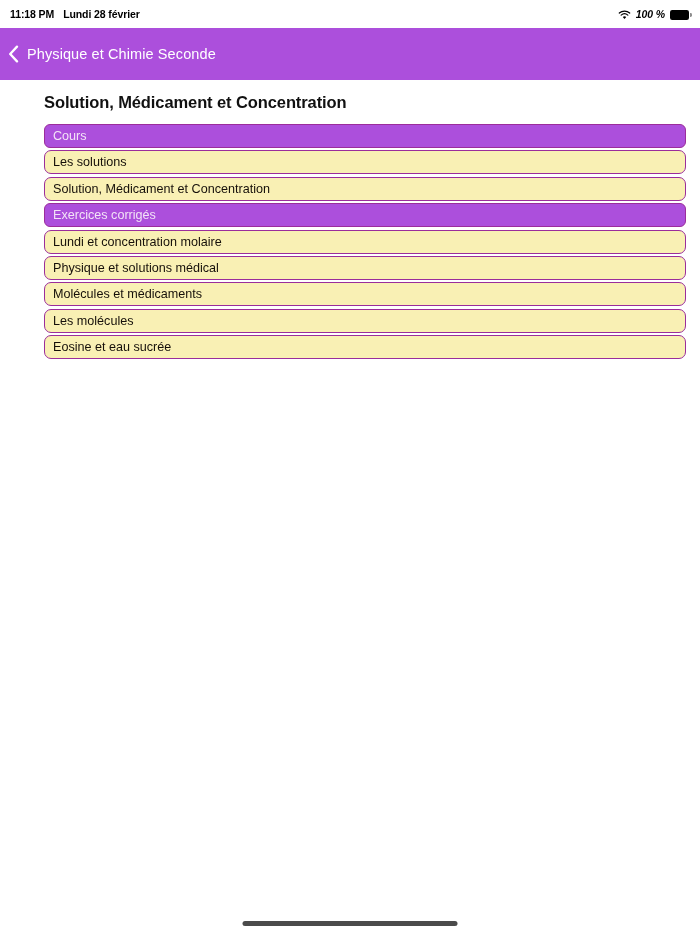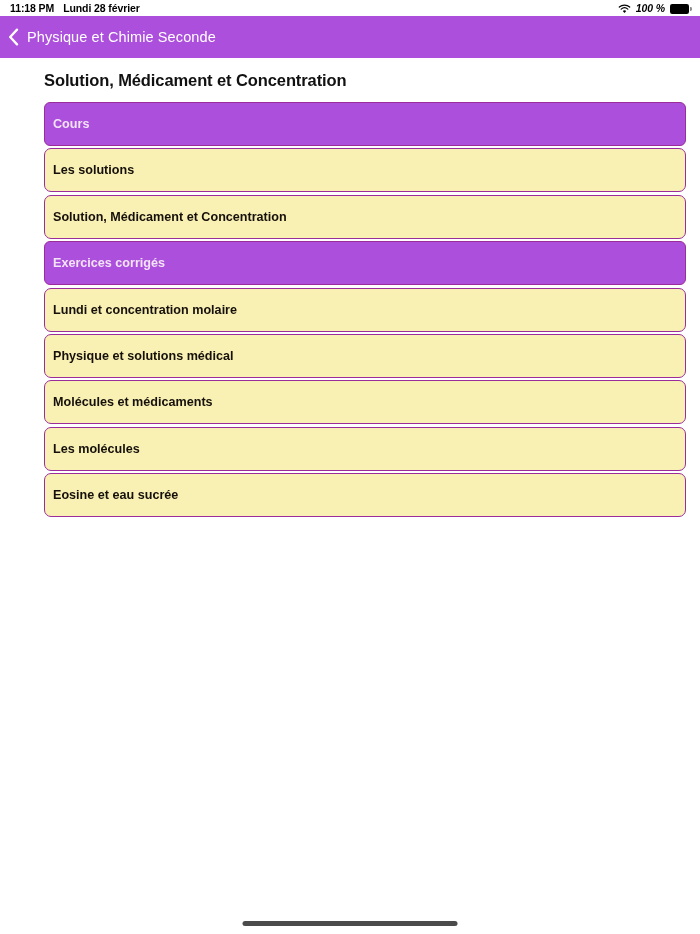--- a/index.html
+++ b/index.html
@@ -11,21 +11,21 @@
     height: 934px;
     background: #ffffff;
     font-family: "Liberation Sans", sans-serif;
     overflow: hidden;
     position: relative;
     -webkit-font-smoothing: antialiased;
   }
 
   
   .status-bar {
-    height: 16px;
+    height: 28px;
     display: flex;
     align-items: center;
     padding: 0 8px 0 10px;
     background: #ffffff;
     box-sizing: border-box;
     font-size: 10.5px;
     font-weight: bold;
     color: #000000;
     letter-spacing: -0.1px;
   }
@@ -70,21 +70,21 @@
     left: 20px;
     top: 3px;
     width: 1.8px;
     height: 4px;
     border-radius: 0 1.4px 1.4px 0;
     background: #8e8e8e;
   }
 
   
   .nav-bar {
-    height: 42px;
+    height: 52px;
     background: #AC4FDC;
     display: flex;
     align-items: center;
     padding-left: 8px;
     box-sizing: border-box;
   }
   .back-button {
     display: flex;
     align-items: center;
     gap: 8px;
@@ -113,32 +113,31 @@
     margin: 0;
     padding: 13px 0 12px 14px;
     letter-spacing: -0.1px;
   }
 
   .list {
     padding: 0 14px 0 14px;
     display: block;
   }
   .row {
-    height: 44px;
+    height: 24px;
     box-sizing: border-box;
     border: 1.6px solid #9B2D9B;
     border-radius: 6px;
     display: flex;
     align-items: center;
     padding-left: 8px;
     margin-bottom: 2.4px;
     font-size: 12.6px;
     cursor: pointer;
     overflow: hidden;
-    font-weight: bold;
   }
   .row.section {
     background: #AC4FDC;
     color: #F3E3F7;
   }
   .row.item {
     background: #F9F0B4;
     color: #16100a;
     border-radius: 7px;
   }

